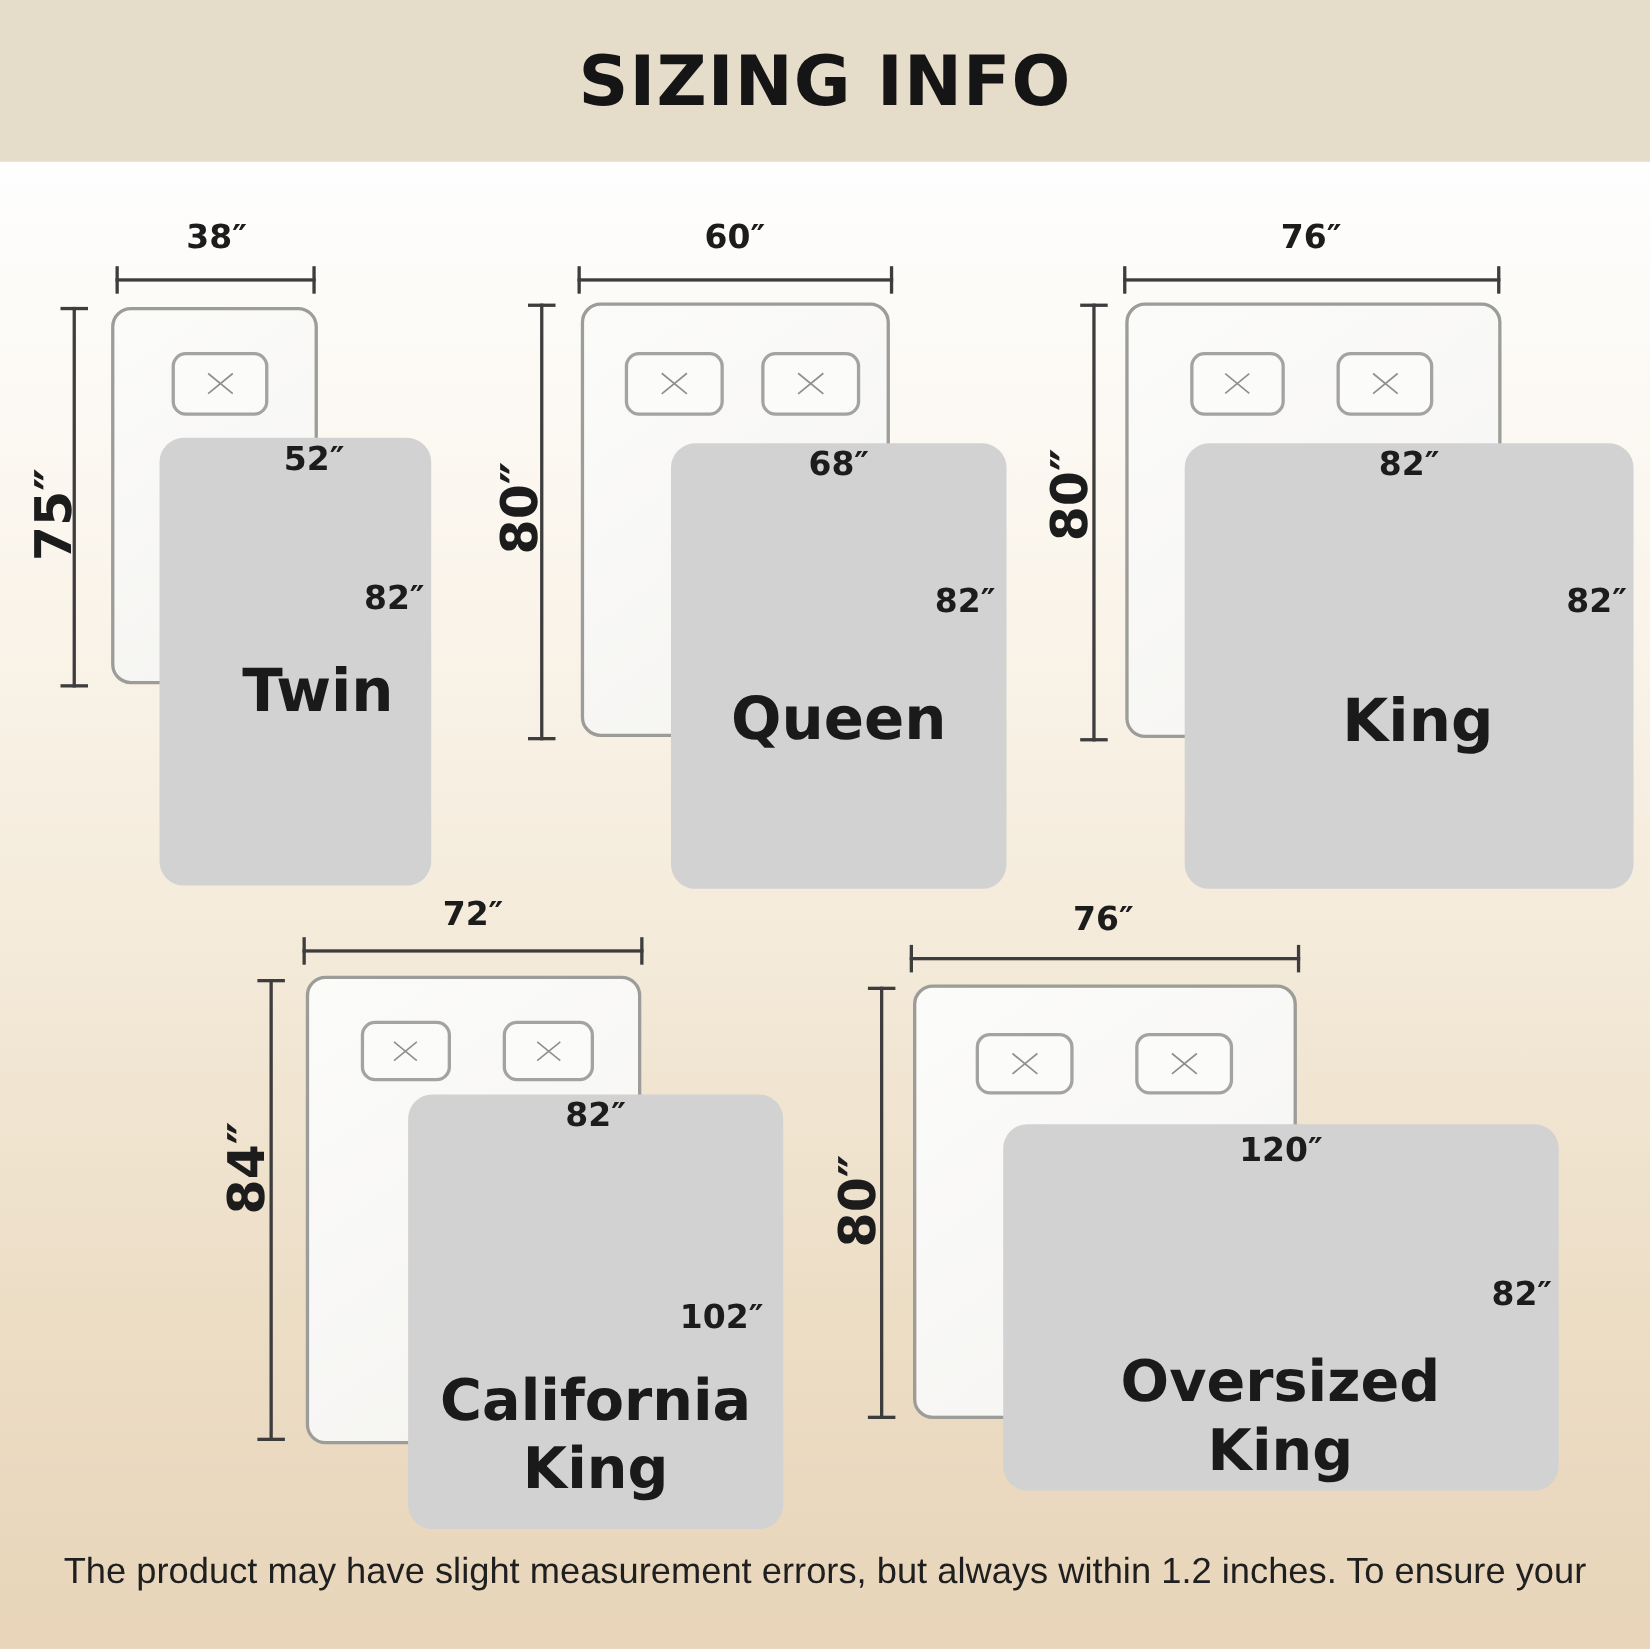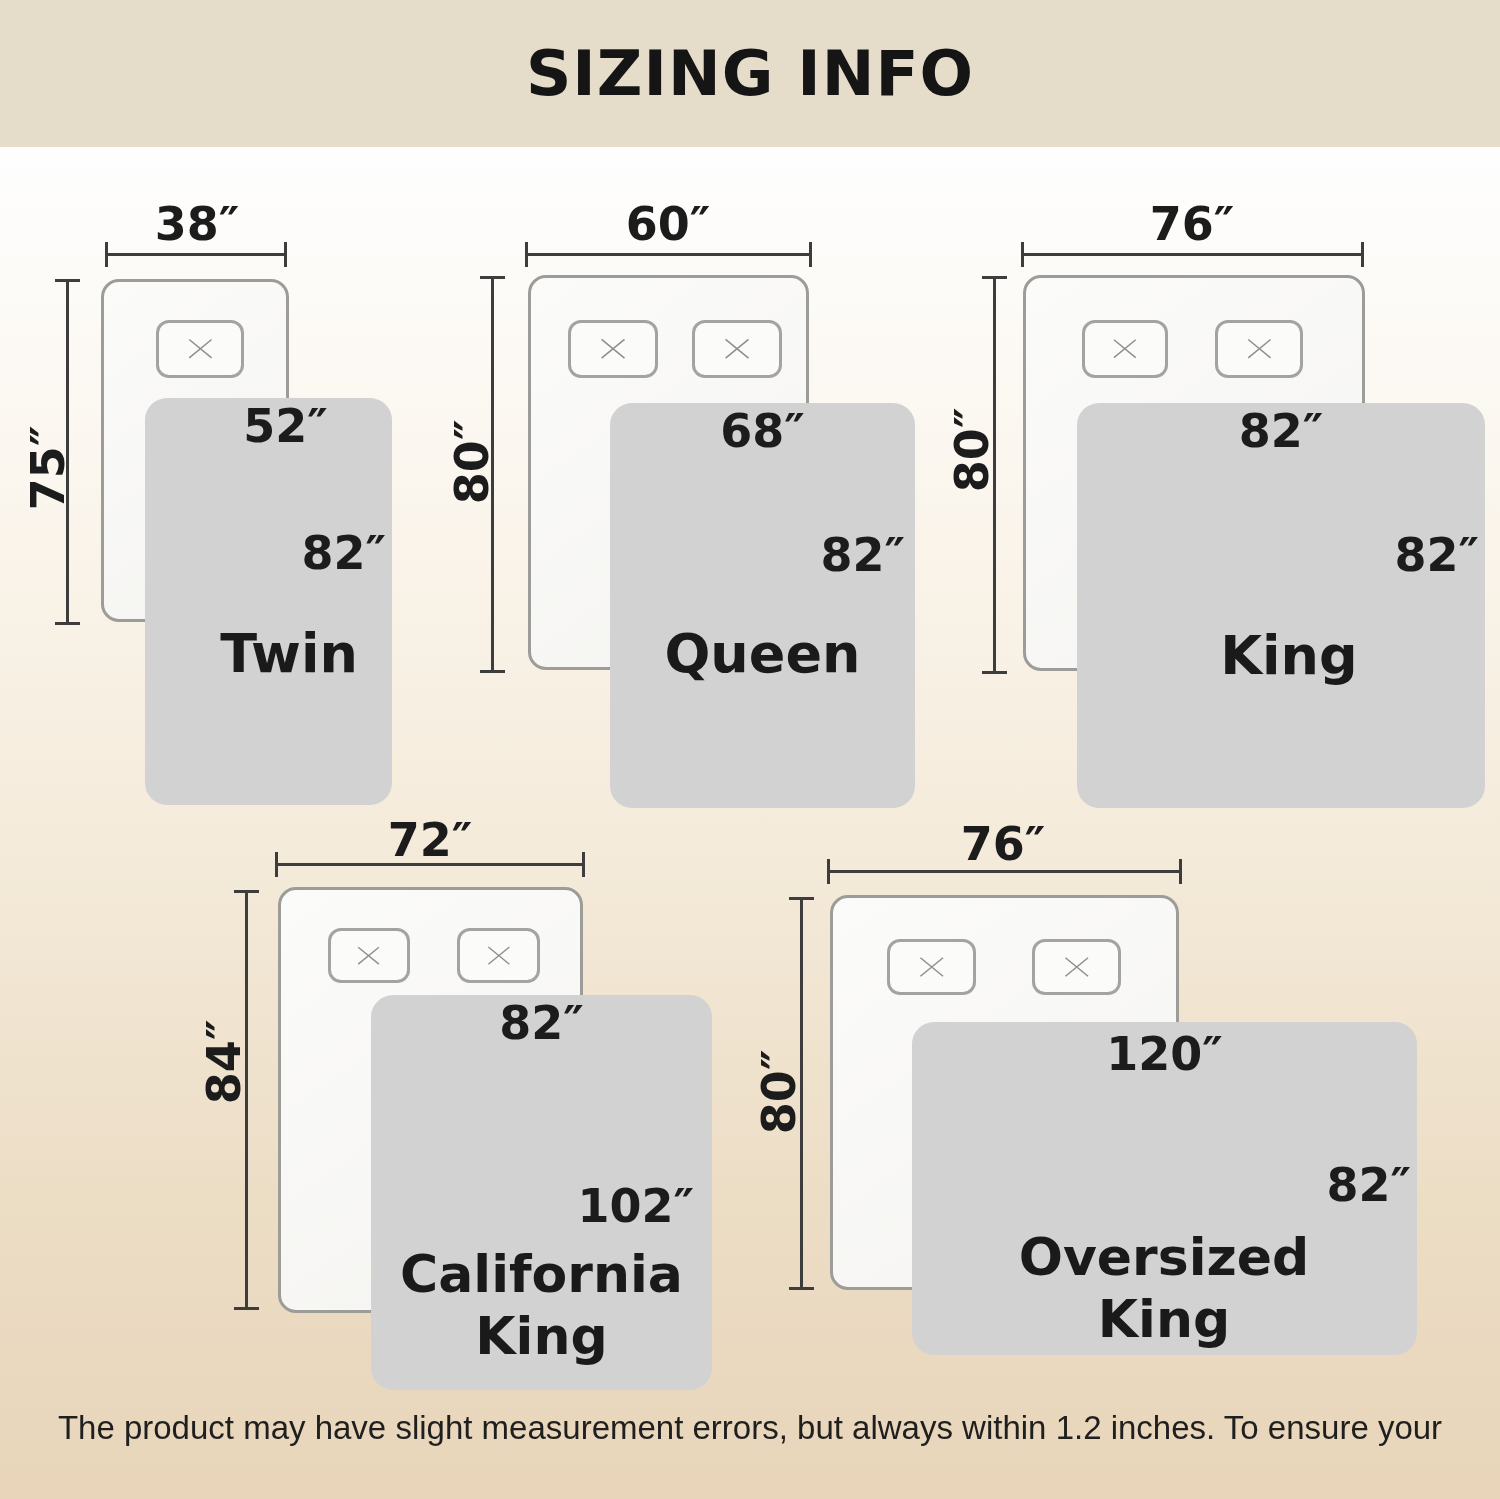--- a/index.html
+++ b/index.html
@@ -20,21 +20,21 @@
   .banner {
     position: absolute; left:0; top:0; width:1500px; height:147px;
     background:#e6dcca;
     display:flex; align-items:center; justify-content:center;
   }
   .title {
     font-size:63px; font-weight:700; color:#151515; letter-spacing:1px;
   }
   .line { position:absolute; background:#3d3d3d; }
   .dlabel {
-    position:absolute; font-size:46px; font-weight:700; color:#1c1c1c;
+    position:absolute; font-size:30px; font-weight:700; color:#1c1c1c;
     text-align:center; line-height:1.08; white-space:nowrap;
   }
   .vlabel {
     position:absolute; font-size:46px; font-weight:700; color:#1c1c1c;
     width:120px; text-align:center; line-height:1.08; white-space:nowrap;
     transform: rotate(-90deg);
   }
   .right { text-align:right; }
   .bed {
     position:absolute;
@@ -87,21 +87,21 @@
     <div class="vlabel" style="left:-11px;top:443px">75″</div>
     <div class="bed" style="left:101px;top:279px;width:188px;height:343px"></div>
     <div class="pillow" style="left:156px;top:320px;width:88px;height:58px">
       <svg viewBox="0 0 100 66">
           <path d="M28 15 L72 51 M72 15 L28 51" stroke="#8f8f8f" stroke-width="3" fill="none"></path>
         </svg>
     </div>
     <div class="blanket" style="left:145px;top:398px;width:247px;height:407px"></div>
     <div class="dlabel" style="left:145px;top:402px;width:281px">52″</div>
     <div class="dlabel right" style="left:228px;top:529px;width:158px">82″</div>
-    <div class="bname" style="left:145px;top:622px;width:288px">Twin</div>
+    <div class="bname" style="left:145px;top:596px;width:288px">Twin</div>
   </div>
 
   <div>
     <div class="line" style="left:525px;top:253px;width:287px;height:3px"></div>
     <div class="line" style="left:525px;top:242px;width:3px;height:25px"></div>
     <div class="line" style="left:809px;top:242px;width:3px;height:25px"></div>
     <div class="dlabel" style="left:608px;top:200px;width:120px">60″</div>
     <div class="line" style="left:491px;top:276px;width:3px;height:397px"></div>
     <div class="line" style="left:480px;top:276px;width:25px;height:3px"></div>
     <div class="line" style="left:480px;top:670px;width:25px;height:3px"></div>

